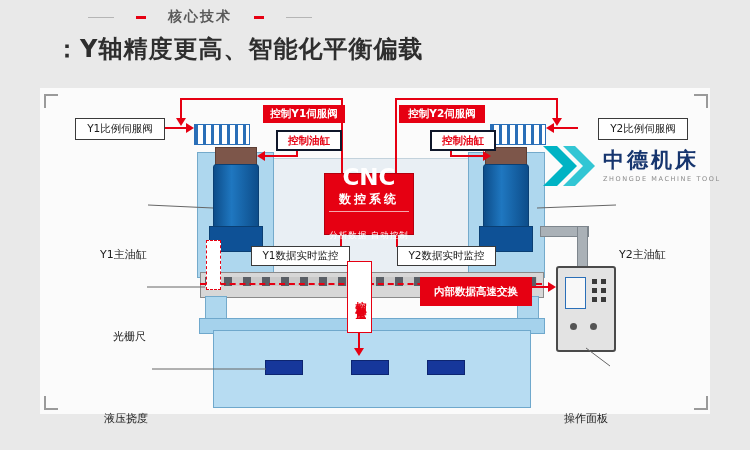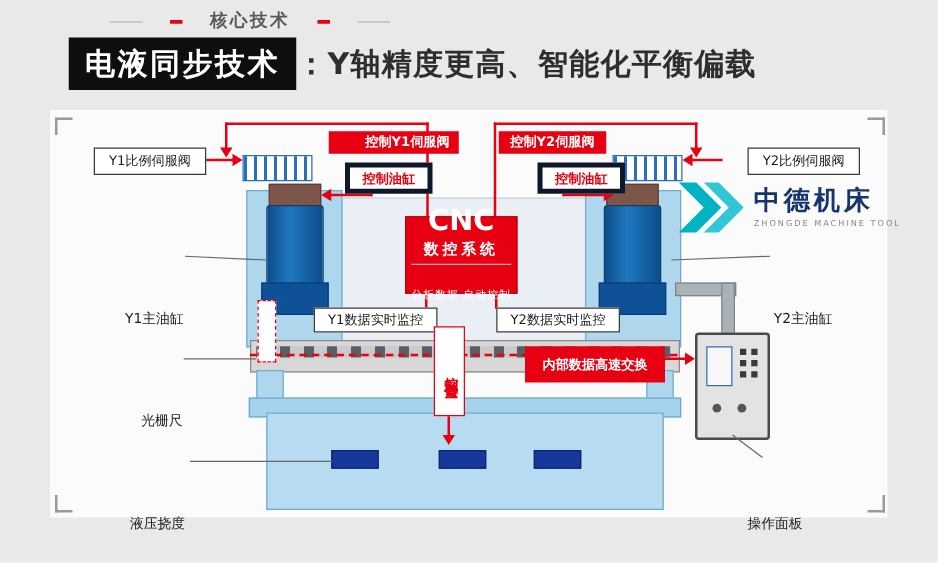--- a/index.html
+++ b/index.html
@@ -18,21 +18,21 @@
   .tagline{display:inline-block;width:26px;height:1px;background:#b5b5b5;}
   .tagtick{display:inline-block;width:10px;height:3px;background:#e60012;}
   .titlebox{background:#0e0e0e;color:#fff;font-size:24px;font-weight:bold;padding:5px 13px;letter-spacing:2px;}
   .titlerest{color:#2e2e2e;font-size:24px;font-weight:bold;letter-spacing:1px;line-height:38px;}
   
   .logoname{color:#16356e;font-size:21px;font-weight:bold;letter-spacing:3px;line-height:1.1;}
   .logosub{color:#8a8a8a;font-size:6.5px;letter-spacing:1.6px;margin-top:2px;}
   
   .lbl{background:#fff;border:1px solid #3a3a3a;color:#1c1c1c;font-size:10.5px;display:flex;align-items:center;justify-content:center;white-space:nowrap;z-index:5;}
   .rlbl{background:#e60012;color:#fff;font-size:10.5px;font-weight:bold;display:flex;align-items:center;justify-content:center;white-space:nowrap;z-index:5;}
-  .olbl{background:#fff;border:4px solid #0f172a;color:#e60012;font-size:10.5px;font-weight:bold;display:flex;align-items:center;justify-content:center;white-space:nowrap;z-index:5;}
+  .olbl{background:#fff;border:2px solid #0f172a;color:#e60012;font-size:10.5px;font-weight:bold;display:flex;align-items:center;justify-content:center;white-space:nowrap;z-index:5;}
   .plain{color:#1c1c1c;font-size:11px;white-space:nowrap;z-index:5;margin-top:48px;}
   
   .rl{background:#e60012;z-index:3;}
   .arr{width:0;height:0;z-index:3;}
   .arr.d{border-left:5px solid transparent;border-right:5px solid transparent;border-top:8px solid #e60012;}
   .arr.r{border-top:5px solid transparent;border-bottom:5px solid transparent;border-left:8px solid #e60012;}
   .arr.l{border-top:5px solid transparent;border-bottom:5px solid transparent;border-right:8px solid #e60012;}
   
   .tower{background:#aed7ee;border:1px solid #74aacb;z-index:2;}
   .midpanel{background:#e9eff4;border:1px solid #c3d2dc;z-index:2;}
@@ -73,21 +73,20 @@
   <div class="abs crop br" style="left:694px;top:396px;"></div>
 
   <div class="abs tagrow" style="left:88px;top:8px;">
     <span class="tagline"></span>
     <span class="tagtick"></span>
     <span>核心技术</span>
     <span class="tagtick"></span>
     <span class="tagline"></span>
   </div>
   <div class="abs" style="left:55px;top:30px;display:flex;align-items:center;">
-    <span class="titlebox">电液同步技术</span>
     <span class="titlerest">：Y轴精度更高、智能化平衡偏载</span>
   </div>
 
   <div class="abs" style="left:543px;top:144px;display:flex;align-items:center;gap:8px;z-index:10;">
     <svg width="52" height="44" viewBox="0 0 52 44">
       <polygon points="0,2 14,2 34,22 14,42 0,42 20,22" fill="#00b3c4"></polygon>
       <polygon points="20,2 32,2 52,22 32,42 20,42 40,22" fill="#32c6d4"></polygon>
     </svg>
     <div>
       <div class="logoname">中德机床</div>
@@ -179,28 +178,28 @@
   </svg>
 
   <div class="abs cncbox" style="left:324px;top:173px;width:90px;height:62px;text-align:center;">
     <div class="cnc-t">CNC</div>
     <div class="cnc-s">数控系统</div>
     <div class="cnc-d">分析数据  自动控制</div>
   </div>
 
   <div class="abs lbl" style="left:75px;top:118px;width:88px;height:20px;">Y1比例伺服阀</div>
   <div class="abs lbl" style="left:598px;top:118px;width:88px;height:20px;">Y2比例伺服阀</div>
-  <div class="abs rlbl" style="left:263px;top:105px;width:82px;height:18px;padding-left:22px;">控制Y1伺服阀</div>
+  <div class="abs rlbl" style="left:263px;top:105px;width:82px;height:18px;">控制Y1伺服阀</div>
   <div class="abs rlbl" style="left:399px;top:105px;width:86px;height:18px;">控制Y2伺服阀</div>
   <div class="abs olbl" style="left:276px;top:130px;width:62px;height:17px;">控制油缸</div>
   <div class="abs olbl" style="left:430px;top:130px;width:62px;height:17px;">控制油缸</div>
   <div class="abs lbl" style="left:251px;top:246px;width:97px;height:18px;">Y1数据实时监控</div>
   <div class="abs lbl" style="left:397px;top:246px;width:97px;height:18px;">Y2数据实时监控</div>
   <div class="abs comp" style="left:347px;top:261px;width:23px;height:70px;">控制补偿量</div>
   <div class="abs rlbl" style="left:420px;top:277px;width:112px;height:29px;">内部数据高速交换</div>
 
   <div class="abs plain" style="left:100px;top:199px;">Y1主油缸</div>
   <div class="abs plain" style="left:619px;top:199px;">Y2主油缸</div>
   <div class="abs plain" style="left:113px;top:281px;">光栅尺</div>
   <div class="abs plain" style="left:104px;top:363px;">液压挠度</div>
-  <div class="abs plain" style="left:598px;top:363px;">操作面板</div>
+  <div class="abs plain" style="left:564px;top:363px;">操作面板</div>
 
 </div>
 
 </body></html>

